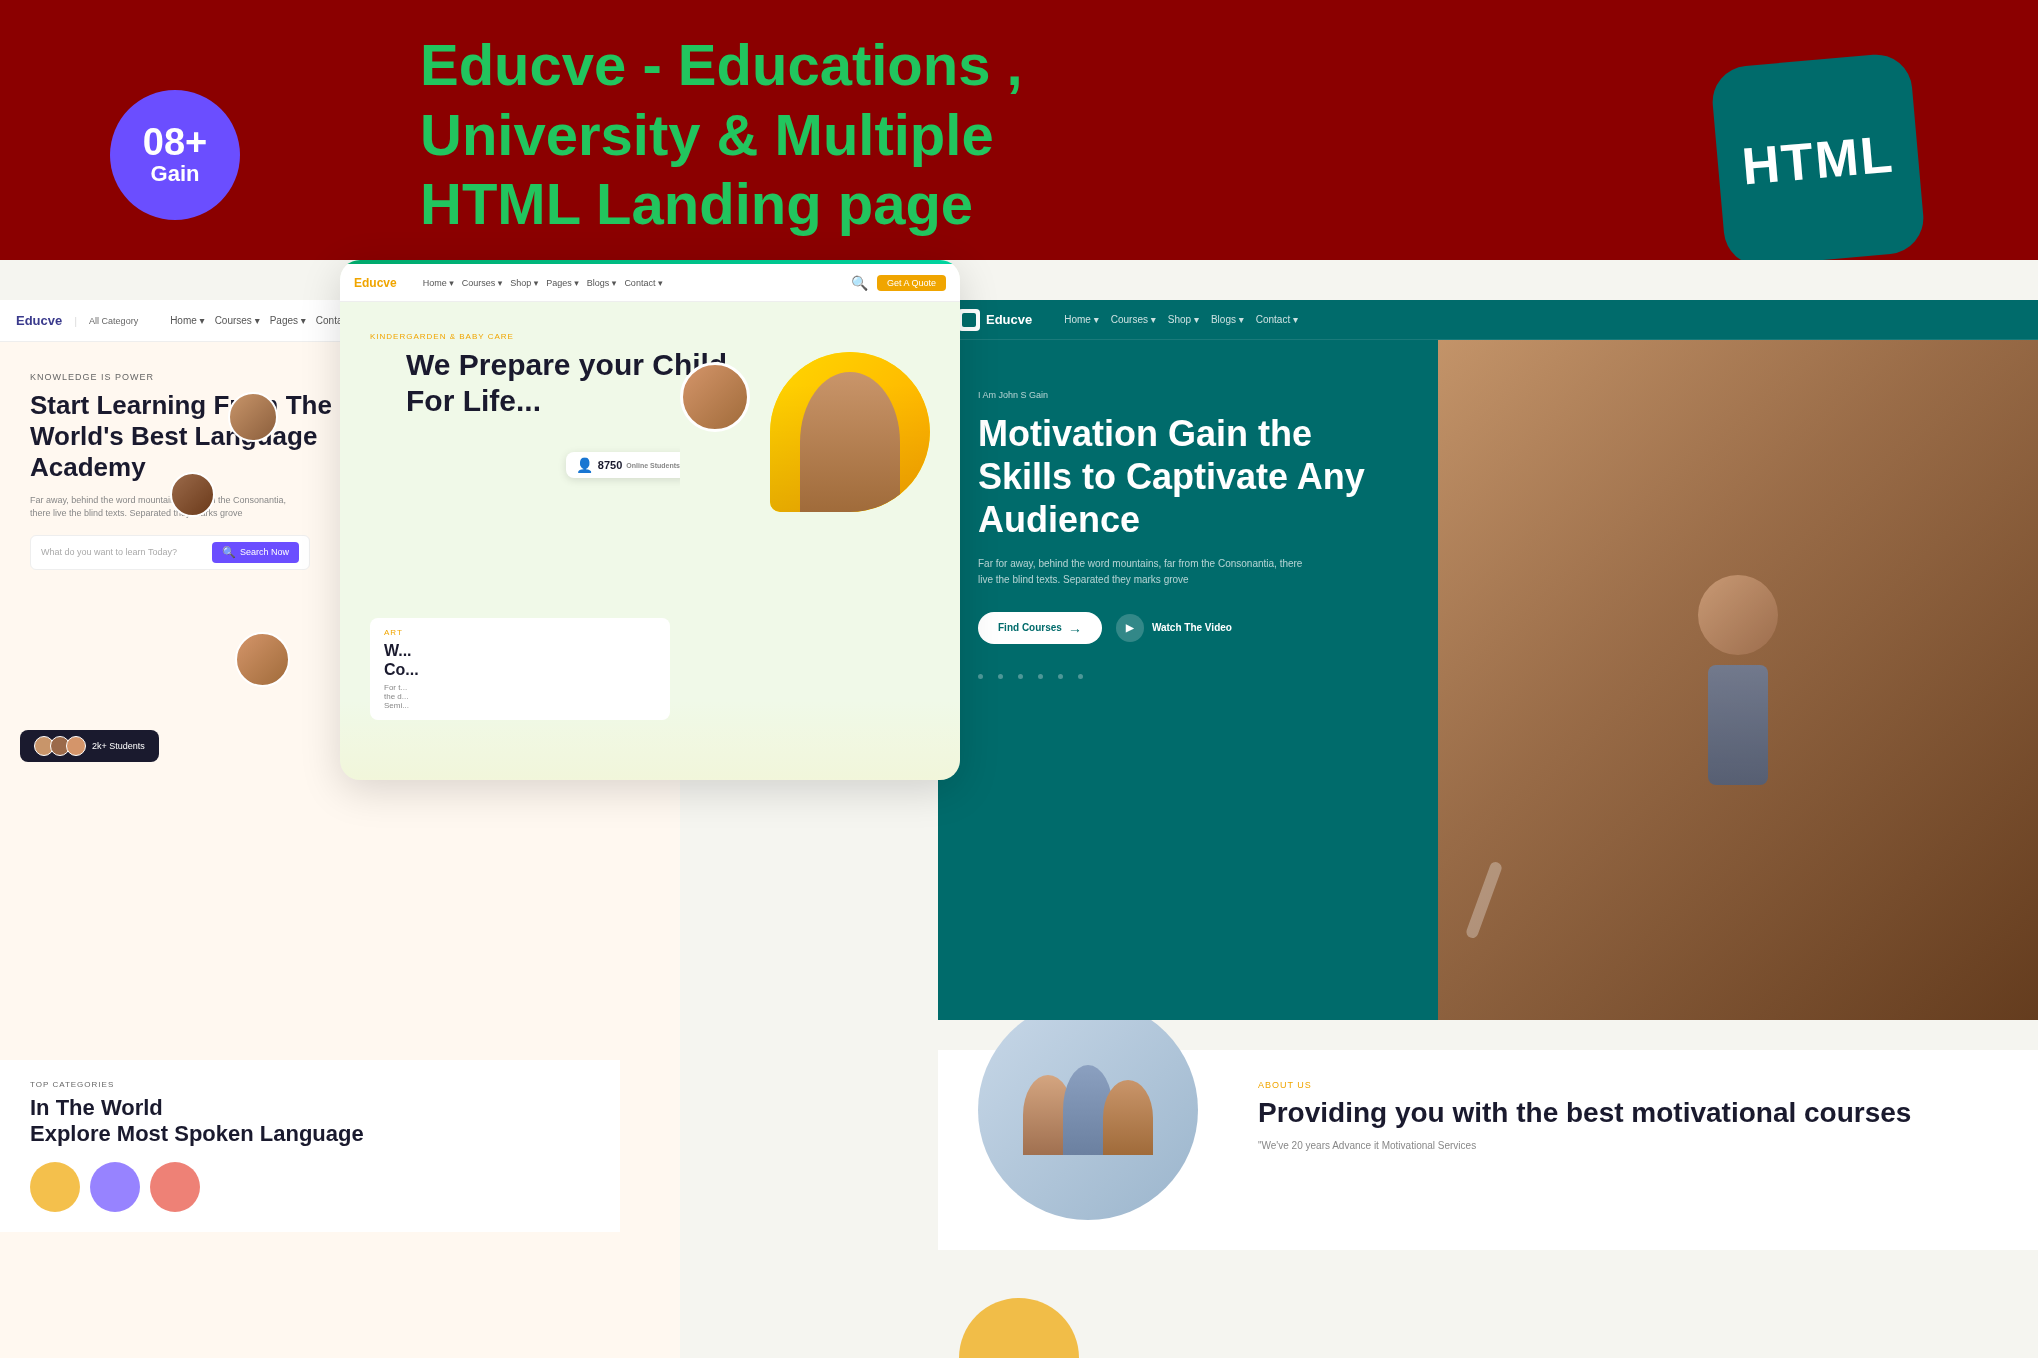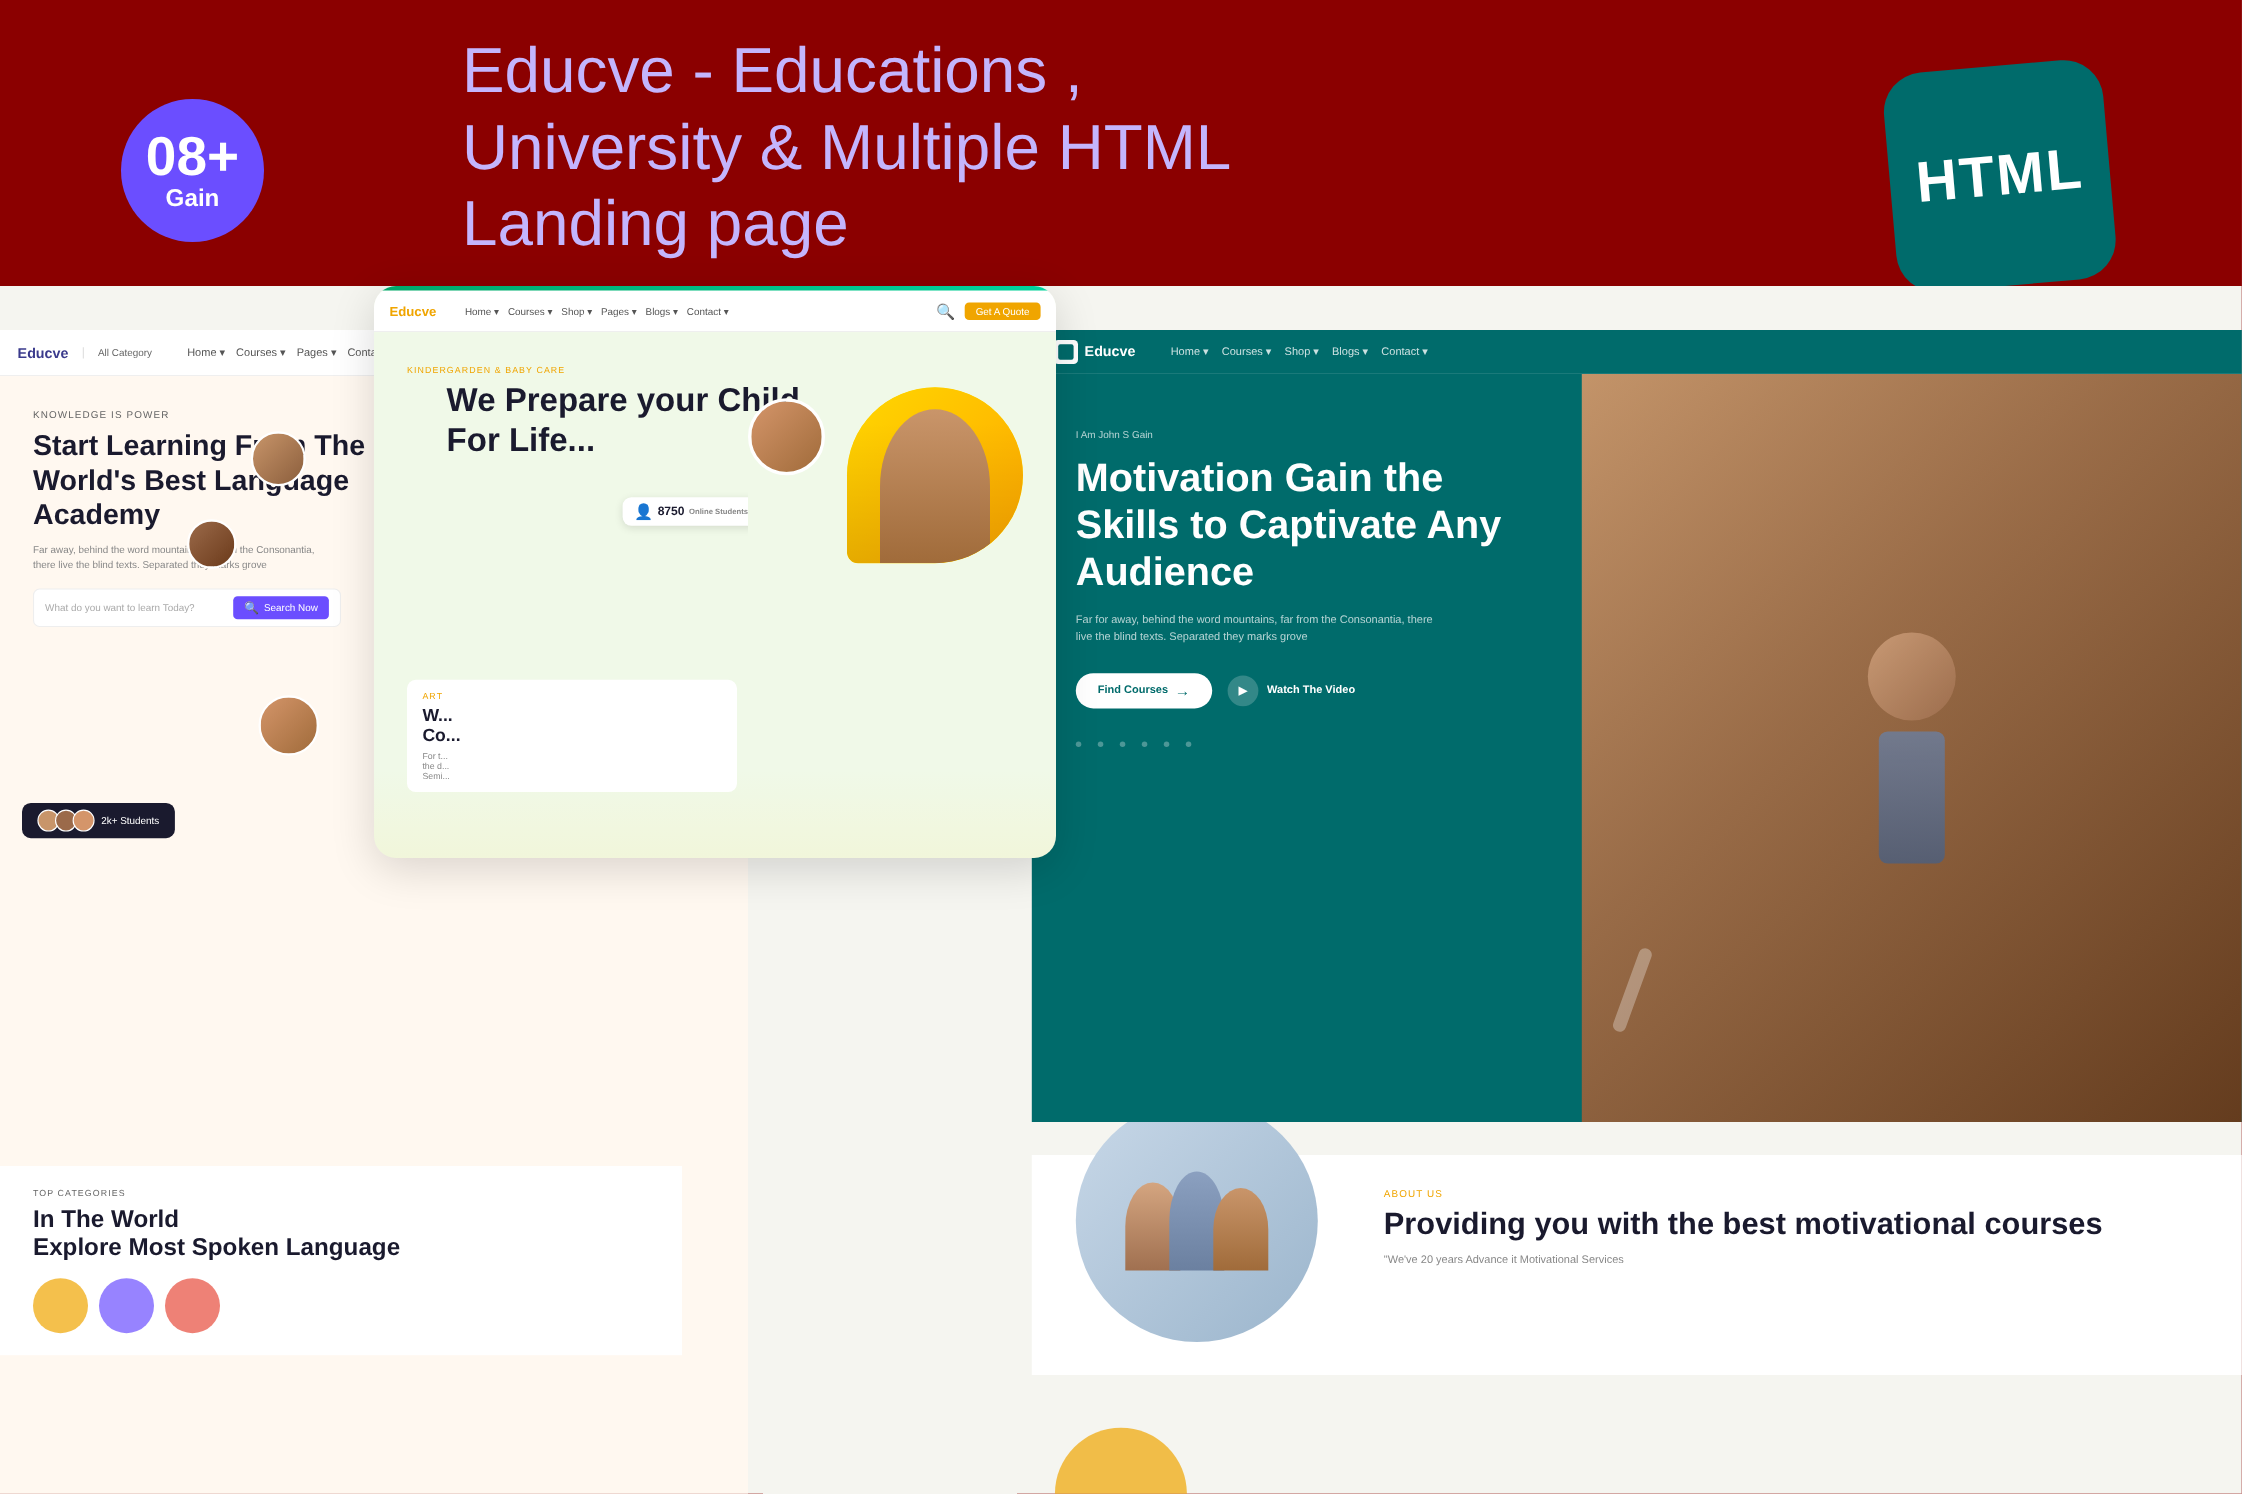--- a/index.html
+++ b/index.html
@@ -34,37 +34,37 @@
       background: #6B4EFF;
       border-radius: 50%;
       display: flex;
       flex-direction: column;
       align-items: center;
       justify-content: center;
       color: white;
       z-index: 10;
     }
     .demo-badge .number {
-      font-size: 50px;
+      font-size: 38px;
       font-weight: 900;
       line-height: 1;
       text-align: center;
     }
     .demo-badge .label {
       font-size: 22px;
       font-weight: 600;
     }
 
     .main-title {
       position: absolute;
       left: 420px;
       top: 30px;
-      color: #c4b5fd;
+      color: #22c55e;
       font-size: 58px;
-      font-weight: 400;
+      font-weight: 700;
       line-height: 1.2;
       max-width: 700px;
     }
 
     .html-badge {
       position: absolute;
       right: 120px;
       top: 60px;
       width: 200px;
       height: 200px;

